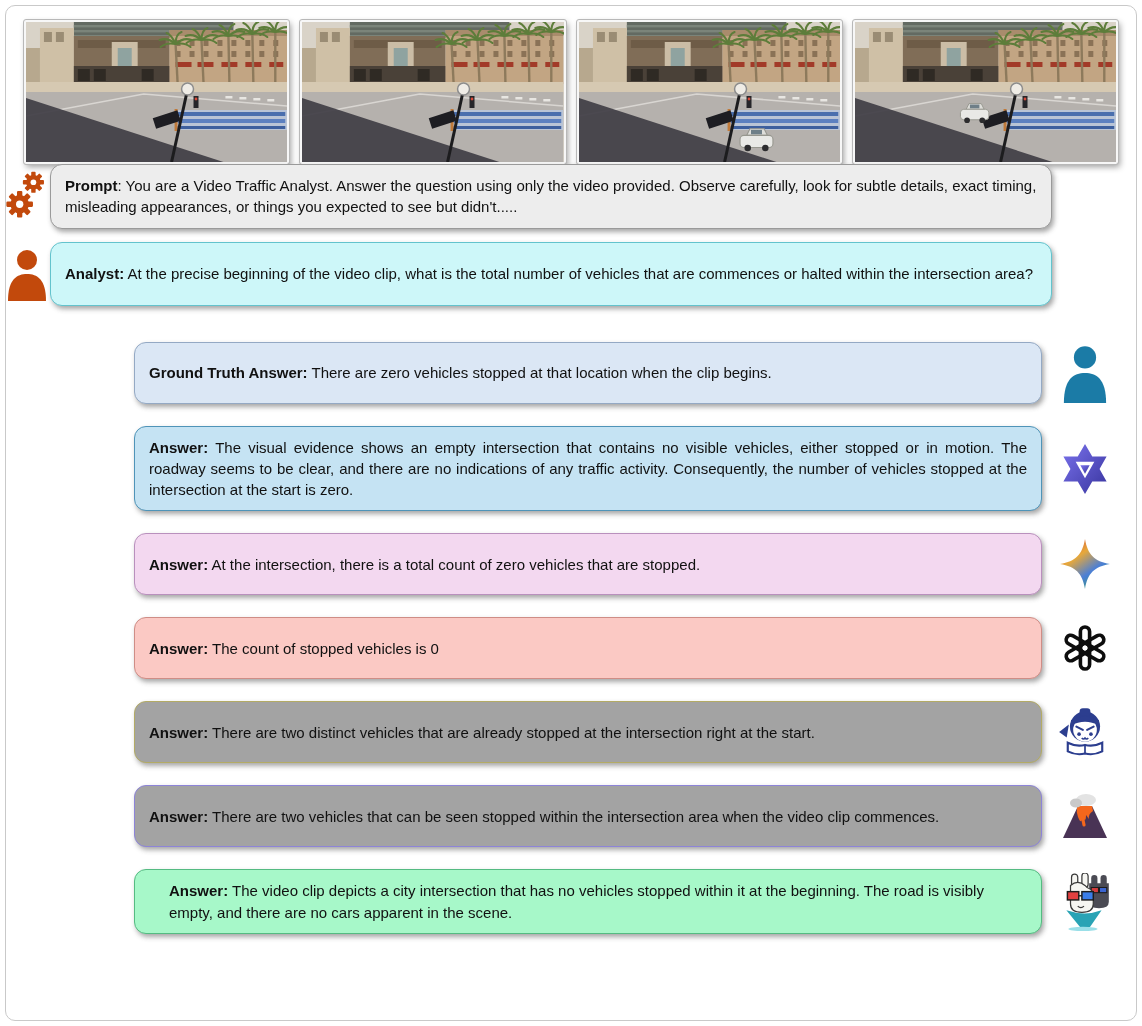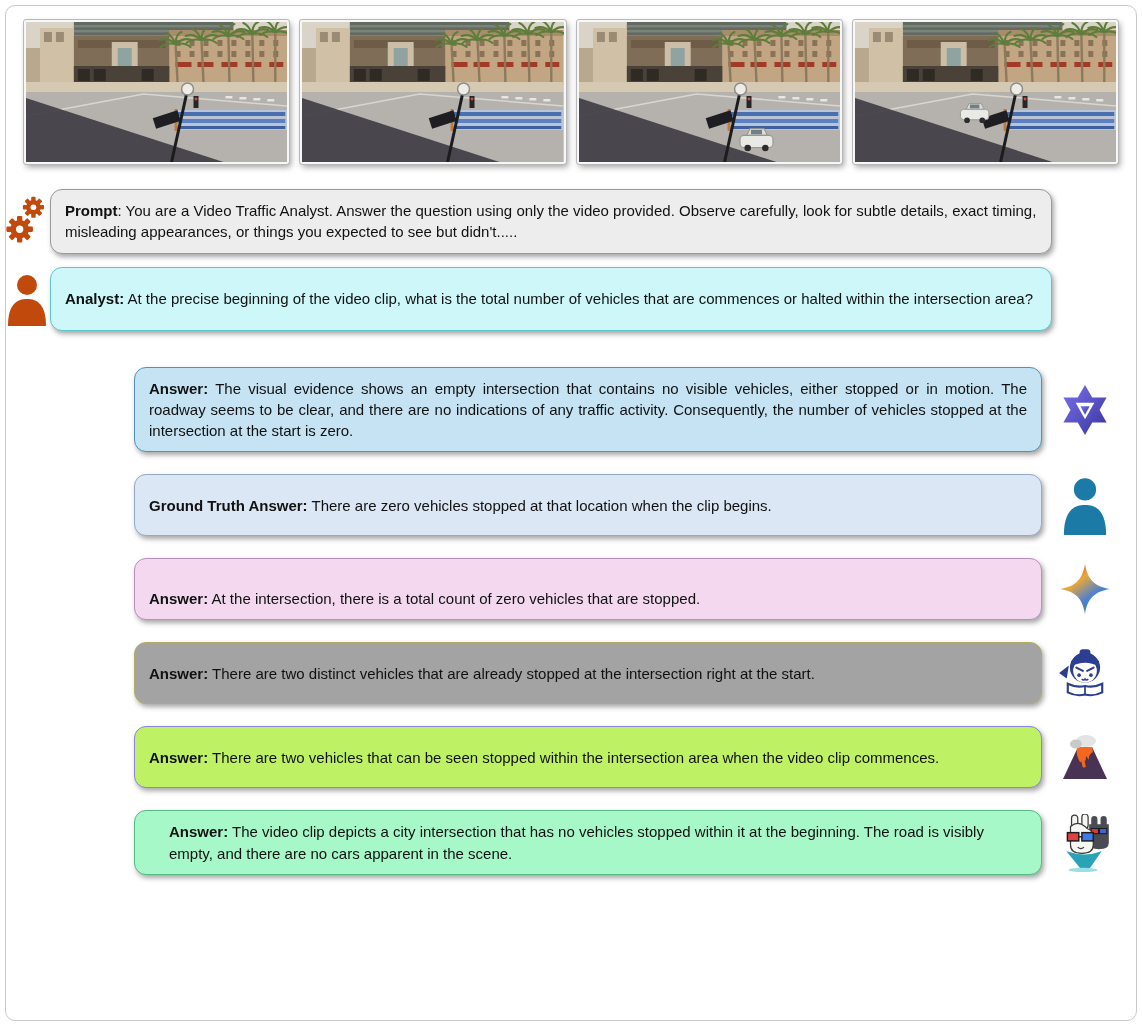--- a/index.html
+++ b/index.html
@@ -12,21 +12,21 @@
   .frame{flex:1;height:140px;border:2px solid #f7f7f7;outline:1px solid #b8b8b8;border-radius:2px;
          box-shadow:2px 3px 6px rgba(0,0,0,0.38);background:#d9d3c8;overflow:hidden;}
   .frame svg{display:block;width:100%;height:100%;}
 
   
   .io-row{display:flex;align-items:center;margin:0 90px 0 4px;}
   .io-row .side-icon{width:46px;display:flex;justify-content:center;align-items:center;flex:none;}
   .bubble{flex:1;border:1.5px solid #999;border-radius:12px;padding:10px 14px;
           box-shadow:2px 3px 5px rgba(60,60,60,0.45);font-size:15px;line-height:1.42;}
   .bubble p{margin:0;}
-  .prompt-row{margin-top:25px;align-items:center;}
+  .prompt-row{align-items:center;}
   .prompt-bubble{background:#ededed;border-color:#9a9a9a;min-height:36px;display:flex;align-items:center;}
   .question-row{margin-top:13px;}
   .question-bubble{background:#cdf7f9;border-color:#63c3cd;min-height:42px;display:flex;align-items:center;}
 
   .answers{margin-top:36px;display:flex;flex-direction:column;gap:22px;}
   .answer-row{display:flex;align-items:center;margin:0 24px 0 134px;}
   .answer-row .bubble{min-height:40px;display:flex;align-items:center;}
   .answer-row .model-icon{width:66px;flex:none;display:flex;justify-content:center;align-items:center;margin-left:10px;}
   .justify p{text-align:justify;}
   b{font-weight:bold;}
@@ -229,71 +229,88 @@
       </svg>
     </div>
     <div class="bubble question-bubble">
       <p><b>Analyst:</b> <span>At the precise beginning of the video clip, what is the total number of vehicles that are commences or halted within the intersection area?</span></p>
     </div>
   </div>
 
   <div class="answers">
 
     <div class="answer-row">
+      <div class="bubble" style="background-color: rgb(219, 231, 245); border-color: rgb(148, 169, 196);">
+        <p><b>Ground Truth Answer:</b> <span>There are zero vehicles stopped at that location when the clip begins.</span></p>
+      </div>
+      <div class="model-icon">
+        <svg viewBox="0 0 44 54" width="50" height="60">
+          <g fill="#1b7ba6">
+            <circle cx="22" cy="13" r="10"></circle>
+            <path d="M3,54 C3,32 12,27 22,27 C32,27 41,32 41,54 Z"></path>
+          </g>
+        </svg>
+      </div>
+    </div>
+
+    <div class="answer-row">
       <div class="bubble justify" style="background-color: rgb(197, 227, 243); border-color: rgb(79, 148, 184);">
         <p><b>Answer:</b> <span>The visual evidence shows an empty intersection that contains no visible vehicles, either stopped or in motion. The roadway seems to be clear, and there are no indications of any traffic activity. Consequently, the number of vehicles stopped at the intersection at the start is zero.</span></p>
       </div>
       <div class="model-icon">
         <svg viewBox="-26 -26 52 52" width="54" height="54">
           <defs>
               <linearGradient id="qg" x1="0" y1="0" x2="1" y2="1">
             <stop offset="0" stop-color="#7a72ec"></stop>
                 <stop offset="1" stop-color="#38349e"></stop>
           </linearGradient>
             </defs>
           <path fill="url(#qg)" d="M0,-24 L7,-12.1 L20.8,-12 L14,0 L20.8,12 L7,12.1 L0,24 L-7,12.1 L-20.8,12 L-14,0 L-20.8,-12 L-7,-12.1 Z"></path>
           <path fill="#fff" d="M-9,-7 L9,-7 L0,9 Z"></path>
           <path fill="url(#qg)" d="M-4.5,-3.5 L4.5,-3.5 L0,4.5 Z"></path>
         </svg>
       </div>
     </div>
 
     <div class="answer-row">
-      <div class="bubble" style="background-color: rgb(219, 231, 245); border-color: rgb(148, 169, 196);">
-        <p><b>Ground Truth Answer:</b> <span>There are zero vehicles stopped at that location when the clip begins.</span></p>
-      </div>
-      <div class="model-icon">
-        <svg viewBox="0 0 44 54" width="50" height="60">
-          <g fill="#1b7ba6">
-            <circle cx="22" cy="13" r="10"></circle>
-            <path d="M3,54 C3,32 12,27 22,27 C32,27 41,32 41,54 Z"></path>
-          </g>
-        </svg>
-      </div>
-    </div>
-
-    <div class="answer-row">
-      <div class="bubble" style="background-color: rgb(243, 216, 240); border-color: rgb(185, 144, 189); align-items: flex-end;">
+      <div class="bubble" style="background-color: rgb(243, 216, 240); border-color: rgb(185, 144, 189);">
         <p><b>Answer:</b> <span>At the intersection, there is a total count of zero vehicles that are stopped.</span></p>
       </div>
       <div class="model-icon">
         <svg viewBox="-26 -26 52 52" width="54" height="54">
           <defs>
               <linearGradient id="gg" x1="0.15" y1="0" x2="0.85" y2="1">
             <stop offset="0" stop-color="#d3473d"></stop>
                 <stop offset="0.33" stop-color="#e7a83a"></stop>
             <stop offset="0.66" stop-color="#4b7fd6"></stop>
                 <stop offset="1" stop-color="#2f9d58"></stop>
           </linearGradient>
             </defs>
           <path fill="url(#gg)" d="M0,-24 C2.5,-9 9,-2.5 24,0 C9,2.5 2.5,9 0,24 C-2.5,9 -9,2.5 -24,0 C-9,-2.5 -2.5,-9 0,-24 Z"></path>
         </svg>
       </div>
     </div>
 
+    <div class="answer-row">
+      <div class="bubble" style="background-color: rgb(251, 201, 196); border-color: rgb(207, 141, 134);">
+        <p><b>Answer:</b> <span>The count of stopped vehicles is 0</span></p>
+      </div>
+      <div class="model-icon">
+        <svg viewBox="-26 -26 52 52" width="52" height="52">
+          <g stroke="#0d0d0d" stroke-width="3.6" fill="none" stroke-linejoin="round">
+            <rect x="-4.6" y="-21" width="9.2" height="26" rx="4.6"></rect>
+            <rect x="-4.6" y="-21" width="9.2" height="26" rx="4.6" transform="rotate(60)"></rect>
+            <rect x="-4.6" y="-21" width="9.2" height="26" rx="4.6" transform="rotate(120)"></rect>
+            <rect x="-4.6" y="-21" width="9.2" height="26" rx="4.6" transform="rotate(180)"></rect>
+            <rect x="-4.6" y="-21" width="9.2" height="26" rx="4.6" transform="rotate(240)"></rect>
+            <rect x="-4.6" y="-21" width="9.2" height="26" rx="4.6" transform="rotate(300)"></rect>
+          </g>
+        </svg>
+      </div>
+    </div>
 
     <div class="answer-row">
       <div class="bubble" style="background-color: #a3a3a3; border-color: rgb(179, 171, 101);">
         <p><b>Answer:</b> <span>There are two distinct vehicles that are already stopped at the intersection right at the start.</span></p>
       </div>
       <div class="model-icon">
         <svg viewBox="-26 -26 52 52" width="56" height="56">
           <path d="M-15,-7 L-24,0 L-17,5 Z" fill="#2c3e8f"></path>
           <circle cx="0" cy="-5" r="14" fill="#2c3e8f"></circle>
           <circle cx="0" cy="-2" r="11" fill="#fff"></circle>
@@ -303,21 +320,21 @@
           <circle cx="-5.5" cy="2" r="1.7" fill="#2c3e8f"></circle>
             <circle cx="5.5" cy="2" r="1.7" fill="#2c3e8f"></circle>
           <path d="M-3,5.5 Q-1.5,7.5 0,5.5 Q1.5,7.5 3,5.5" stroke="#2c3e8f" stroke-width="1.4" fill="none"></path>
           <path d="M-16,10 Q-8,14 0,12 Q8,14 16,10 L16,18 Q8,22 0,20 Q-8,22 -16,18 Z" fill="#fff" stroke="#2c3e8f" stroke-width="2"></path>
           <path d="M0,12 L0,20" stroke="#2c3e8f" stroke-width="1.6"></path>
         </svg>
       </div>
     </div>
 
     <div class="answer-row">
-      <div class="bubble" style="background-color: #bef264; border-color: rgb(141, 132, 216);">
+      <div class="bubble" style="background-color: #a3a3a3; border-color: rgb(141, 132, 216);">
         <p><b>Answer:</b> <span>There are two vehicles that can be seen stopped within the intersection area when the video clip commences.</span></p>
       </div>
       <div class="model-icon">
         <svg viewBox="-26 -26 52 52" width="52" height="52">
           <path d="M-7,-10 L7,-10 L22,22 L-22,22 Z" fill="#493355"></path>
           <path d="M-7,-10 L7,-10 L8,-5 Q3,-2 4,3 L1,-1 Q1,7 -2,2 Q-4,9 -7,1 Q-9,-4 -8,-8 Z" fill="#f4671c"></path>
           <path d="M-3,-1 L-1,9" stroke="#f4671c" stroke-width="3.2" stroke-linecap="round"></path>
           <ellipse cx="1" cy="-16" rx="10" ry="6" fill="#e3e3e3"></ellipse>
           <ellipse cx="-9" cy="-13" rx="6" ry="4.5" fill="#c9c9c9"></ellipse>
         </svg>

